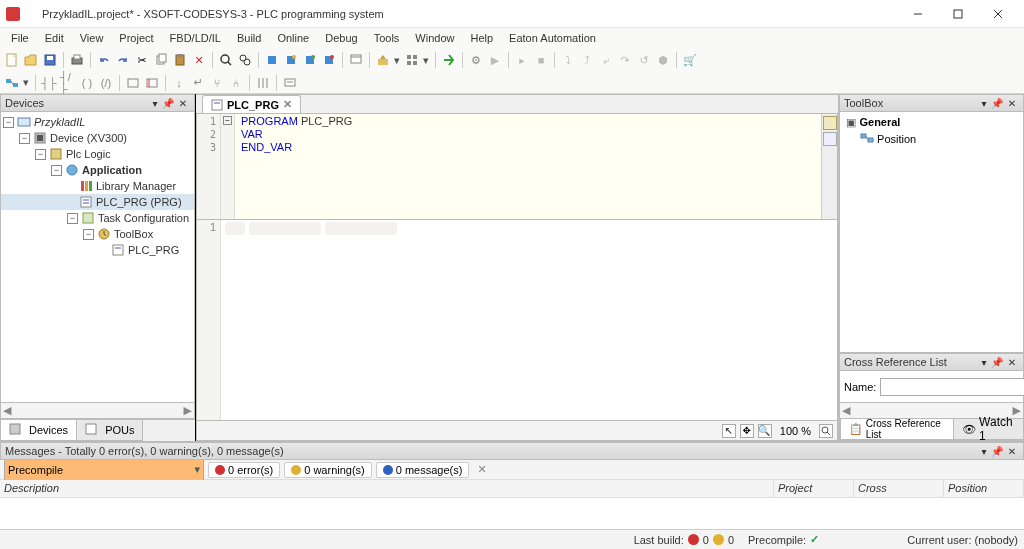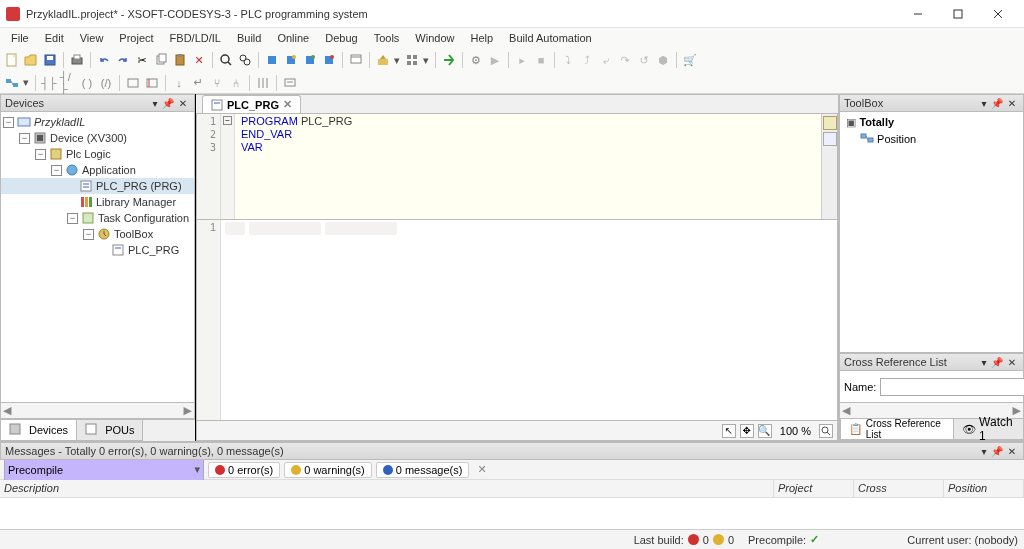--- a/index.html
+++ b/index.html
@@ -1,19 +1,19 @@
 <!DOCTYPE html>
 <html><head>
   <meta charset="utf-8">
   <style>
     * { box-sizing: border-box; margin: 0; padding: 0; font-family: "Segoe UI", Tahoma, sans-serif; font-size: 11px; }
     body { background: #fff; width: 1024px; height: 549px; overflow: hidden; display: flex; flex-direction: column; }
     .titlebar { height: 28px; background: #fff; display: flex; align-items: center; padding: 0 6px; border-bottom: 1px solid #e4e4e4; }
     .titlebar .icon { width: 14px; height: 14px; background: #d43838; border-radius: 2px; margin-right: 6px; }
-    .titlebar .title { flex: 1; color: #333; }
+    .titlebar .title { flex: 1; color: #333; margin-left: 16px; }
     .winbtn { width: 40px; height: 24px; display: flex; align-items: center; justify-content: center; color: #333; }
     .menubar { height: 20px; display: flex; align-items: center; padding: 0 4px; gap: 2px; background: #f9f9f7; }
     .menu-item { padding: 2px 7px; color: #333; }
     .toolbar { height: 24px; display: flex; align-items: center; padding: 0 4px; gap: 3px; background: #f9f9f7; }
     .toolbar2 { height: 22px; display: flex; align-items: center; padding: 0 4px; gap: 3px; background: #f9f9f7; border-bottom: 1px solid #d5d5d5; }
     .tbtn { width: 16px; height: 16px; display: flex; align-items: center; justify-content: center; border-radius: 2px; }
     .sep { width: 1px; height: 16px; background: #ccc; margin: 0 2px; }
     .dropdown-arrow { width: 7px; color: #555; }
     .main-area { flex: 1; display: flex; min-height: 0; }
     .panel-header { height: 18px; background: linear-gradient(#e8e8e8, #d8d8d8); display: flex; align-items: center; padding: 0 4px; border: 1px solid #bbb; color: #333; font-weight: normal; position: relative; }
@@ -51,21 +51,21 @@
     .zoom-text { padding: 0 4px; }
     .right-panel { width: 186px; display: flex; flex-direction: column; border-left: 1px solid #bbb; }
     .toolbox-body { flex: 1; border: 1px solid #bbb; border-top: none; background: #fff; padding: 2px; overflow: hidden; }
     .toolbox-group { padding: 2px 4px; }
     .crossref-body { height: 32px; border: 1px solid #bbb; border-top: none; background: #fff; padding: 2px 4px; display: flex; align-items: center; gap: 4px;}
     .crossref-body input { flex: 1; height: 18px; border: 1px solid #aaa; padding: 0 3px; font-size: 11px;}
     .crossref-scroll { height: 16px; border: 1px solid #bbb; border-top: none; background: #f4f4f4; display:flex; align-items:center; justify-content:space-between; padding: 0 2px;}
     .crossref-tabs { height: 22px; border: 1px solid #bbb; border-top: none; display: flex; background: #f0f0f0; }
     .messages-panel { height: 88px; display: flex; flex-direction: column; border-top: 1px solid #bbb; }
     .messages-toolbar { height: 20px; display: flex; align-items: center; padding: 0 4px; gap: 4px; background: #f4f4f4; border-bottom: 1px solid #ddd; }
-    .msg-combo { width: 200px; height: 25px; border: 1px solid #aaa; background: #c4b5fd; padding: 10px 3px; display: flex; align-items:center; justify-content: space-between;}
+    .msg-combo { width: 200px; height: 25px; border: 1px solid #aaa; background: #fdba74; padding: 10px 3px; display: flex; align-items:center; justify-content: space-between;}
     .msg-pill { display: flex; align-items: center; gap: 3px; padding: 1px 6px; border: 1px solid #ccc; border-radius: 2px; background: #fff; }
     .circle { width: 10px; height: 10px; border-radius: 50%; display: inline-block; }
     .messages-header { height: 18px; display: flex; background: #f4f4f4; border-bottom: 1px solid #ddd; }
     .mh-col { border-right: 1px solid #ddd; padding: 2px 4px; color: #333; font-style: italic; }
     .messages-body { flex: 1; background: #fff; }
     .statusbar { height: 20px; display: flex; align-items: center; padding: 0 6px; gap: 14px; background: #f4f4f4; border-top: 1px solid #ccc; justify-content: flex-end;}
     .status-item { display: flex; align-items:center; gap: 4px; color: #333;}
     svg { display: block; }
   </style>
 </head>
@@ -97,21 +97,21 @@
   <span class="menu-item">Edit</span>
   <span class="menu-item">View</span>
   <span class="menu-item">Project</span>
   <span class="menu-item">FBD/LD/IL</span>
   <span class="menu-item">Build</span>
   <span class="menu-item">Online</span>
   <span class="menu-item">Debug</span>
   <span class="menu-item">Tools</span>
   <span class="menu-item">Window</span>
   <span class="menu-item">Help</span>
-  <span class="menu-item">Build Automation</span>
+  <span class="menu-item">Eaton Automation</span>
 </div>
 
 <div class="toolbar">
   <div class="tbtn">
       <svg width="14" height="14">
         <rect x="2" y="1" width="9" height="12" fill="#fff" stroke="#b8a868"></rect>
         <path d="M8 1 L11 4 L8 4 Z" fill="#eee0b0"></path>
       </svg>
     </div>
   <div class="tbtn">
@@ -331,41 +331,41 @@
           </span>
         <span class="tree-label">Plc Logic</span>
       </div>
       <div class="tree-row" style="padding-left:50px;">
         <span class="expander">−</span>
         <span class="tree-icon">
             <svg width="14" height="14">
               <circle cx="7" cy="7" r="5" fill="#70b0e0" stroke="#4080b0"></circle>
             </svg>
           </span>
-        <span class="tree-label" style="font-weight:normal;">Application</span>
+        <span class="tree-label" style="font-weight:bold;">Application</span>
+      </div>
+      <div class="tree-row" style="padding-left:78px;">
+        <span class="tree-icon">
+            <svg width="14" height="14">
+              <rect x="2" y="2" width="3" height="10" fill="#d05050"></rect>
+              <rect x="6" y="2" width="3" height="10" fill="#e0a040"></rect>
+              <rect x="10" y="2" width="3" height="10" fill="#50a050"></rect>
+            </svg>
+          </span>
+        <span class="tree-label">Library Manager</span>
       </div>
       <div class="tree-row selected" style="padding-left:78px;">
         <span class="tree-icon">
             <svg width="14" height="14">
               <rect x="2" y="2" width="10" height="10" fill="#fff" stroke="#888"></rect>
               <line x1="4" y1="5" x2="10" y2="5" stroke="#4060c0"></line>
               <line x1="4" y1="8" x2="10" y2="8" stroke="#4060c0"></line>
             </svg>
           </span>
         <span class="tree-label">PLC_PRG (PRG)</span>
-      </div>
-      <div class="tree-row" style="padding-left:78px;">
-        <span class="tree-icon">
-            <svg width="14" height="14">
-              <rect x="2" y="2" width="3" height="10" fill="#d05050"></rect>
-              <rect x="6" y="2" width="3" height="10" fill="#e0a040"></rect>
-              <rect x="10" y="2" width="3" height="10" fill="#50a050"></rect>
-            </svg>
-          </span>
-        <span class="tree-label">Library Manager</span>
       </div>
       <div class="tree-row" style="padding-left:66px;">
         <span class="expander">−</span>
         <span class="tree-icon">
             <svg width="14" height="14">
               <rect x="2" y="2" width="10" height="10" fill="#d8e8c0" stroke="#80a050"></rect>
             </svg>
           </span>
         <span class="tree-label">Task Configuration</span>
       </div>
@@ -430,22 +430,22 @@
       <div class="gutter">
         <div>1</div>
         <div>2</div>
         <div>3</div>
       </div>
       <div style="width:14px; background:#f4f4f0; border-right:1px solid #ddd;">
         <div style="width:9px;height:9px;border:1px solid #888;margin:2px auto;font-size:8px;text-align:center;line-height:7px;">−</div>
       </div>
       <div class="code-lines">
         <div><span class="kw">PROGRAM</span> <span class="ident">PLC_PRG</span></div>
+        <div><span class="kw">VAR</span></div>
         <div><span class="kw">END_VAR</span></div>
-        <div><span class="kw">VAR</span></div>
       </div>
       <div class="side-gutter">
         <div class="g-icon"></div>
         <div style="width:14px;height:14px;border:1px solid #aaa;background:#eef;"></div>
       </div>
     </div>
     <div class="impl-area">
       <div class="impl-gutter">
         <div>1</div>
       </div>
@@ -472,21 +472,21 @@
   <div class="right-panel">
     <div class="panel-header">
       <span>ToolBox</span>
       <span class="panel-header-spacer"></span>
       <span class="hbtn">▾</span>
       <span class="hbtn">📌</span>
       <span class="hbtn">✕</span>
     </div>
     <div class="toolbox-body">
       <div class="toolbox-group">
-        <span style="color:#555;">▣ </span><b>Totally</b>
+        <span style="color:#555;">▣ </span><b>General</b>
       </div>
       <div class="toolbox-group" style="padding-left:18px;">
         <span><svg width="14" height="10" style="display:inline;">
               <rect x="1" y="1" width="5" height="4" fill="#80b0e0" stroke="#5080b0"></rect>
               <rect x="8" y="5" width="5" height="4" fill="#80b0e0" stroke="#5080b0"></rect>
               <line x1="6" y1="3" x2="8" y2="7" stroke="#888"></line>
             </svg></span>
         <span>Position</span>
       </div>
     </div>

